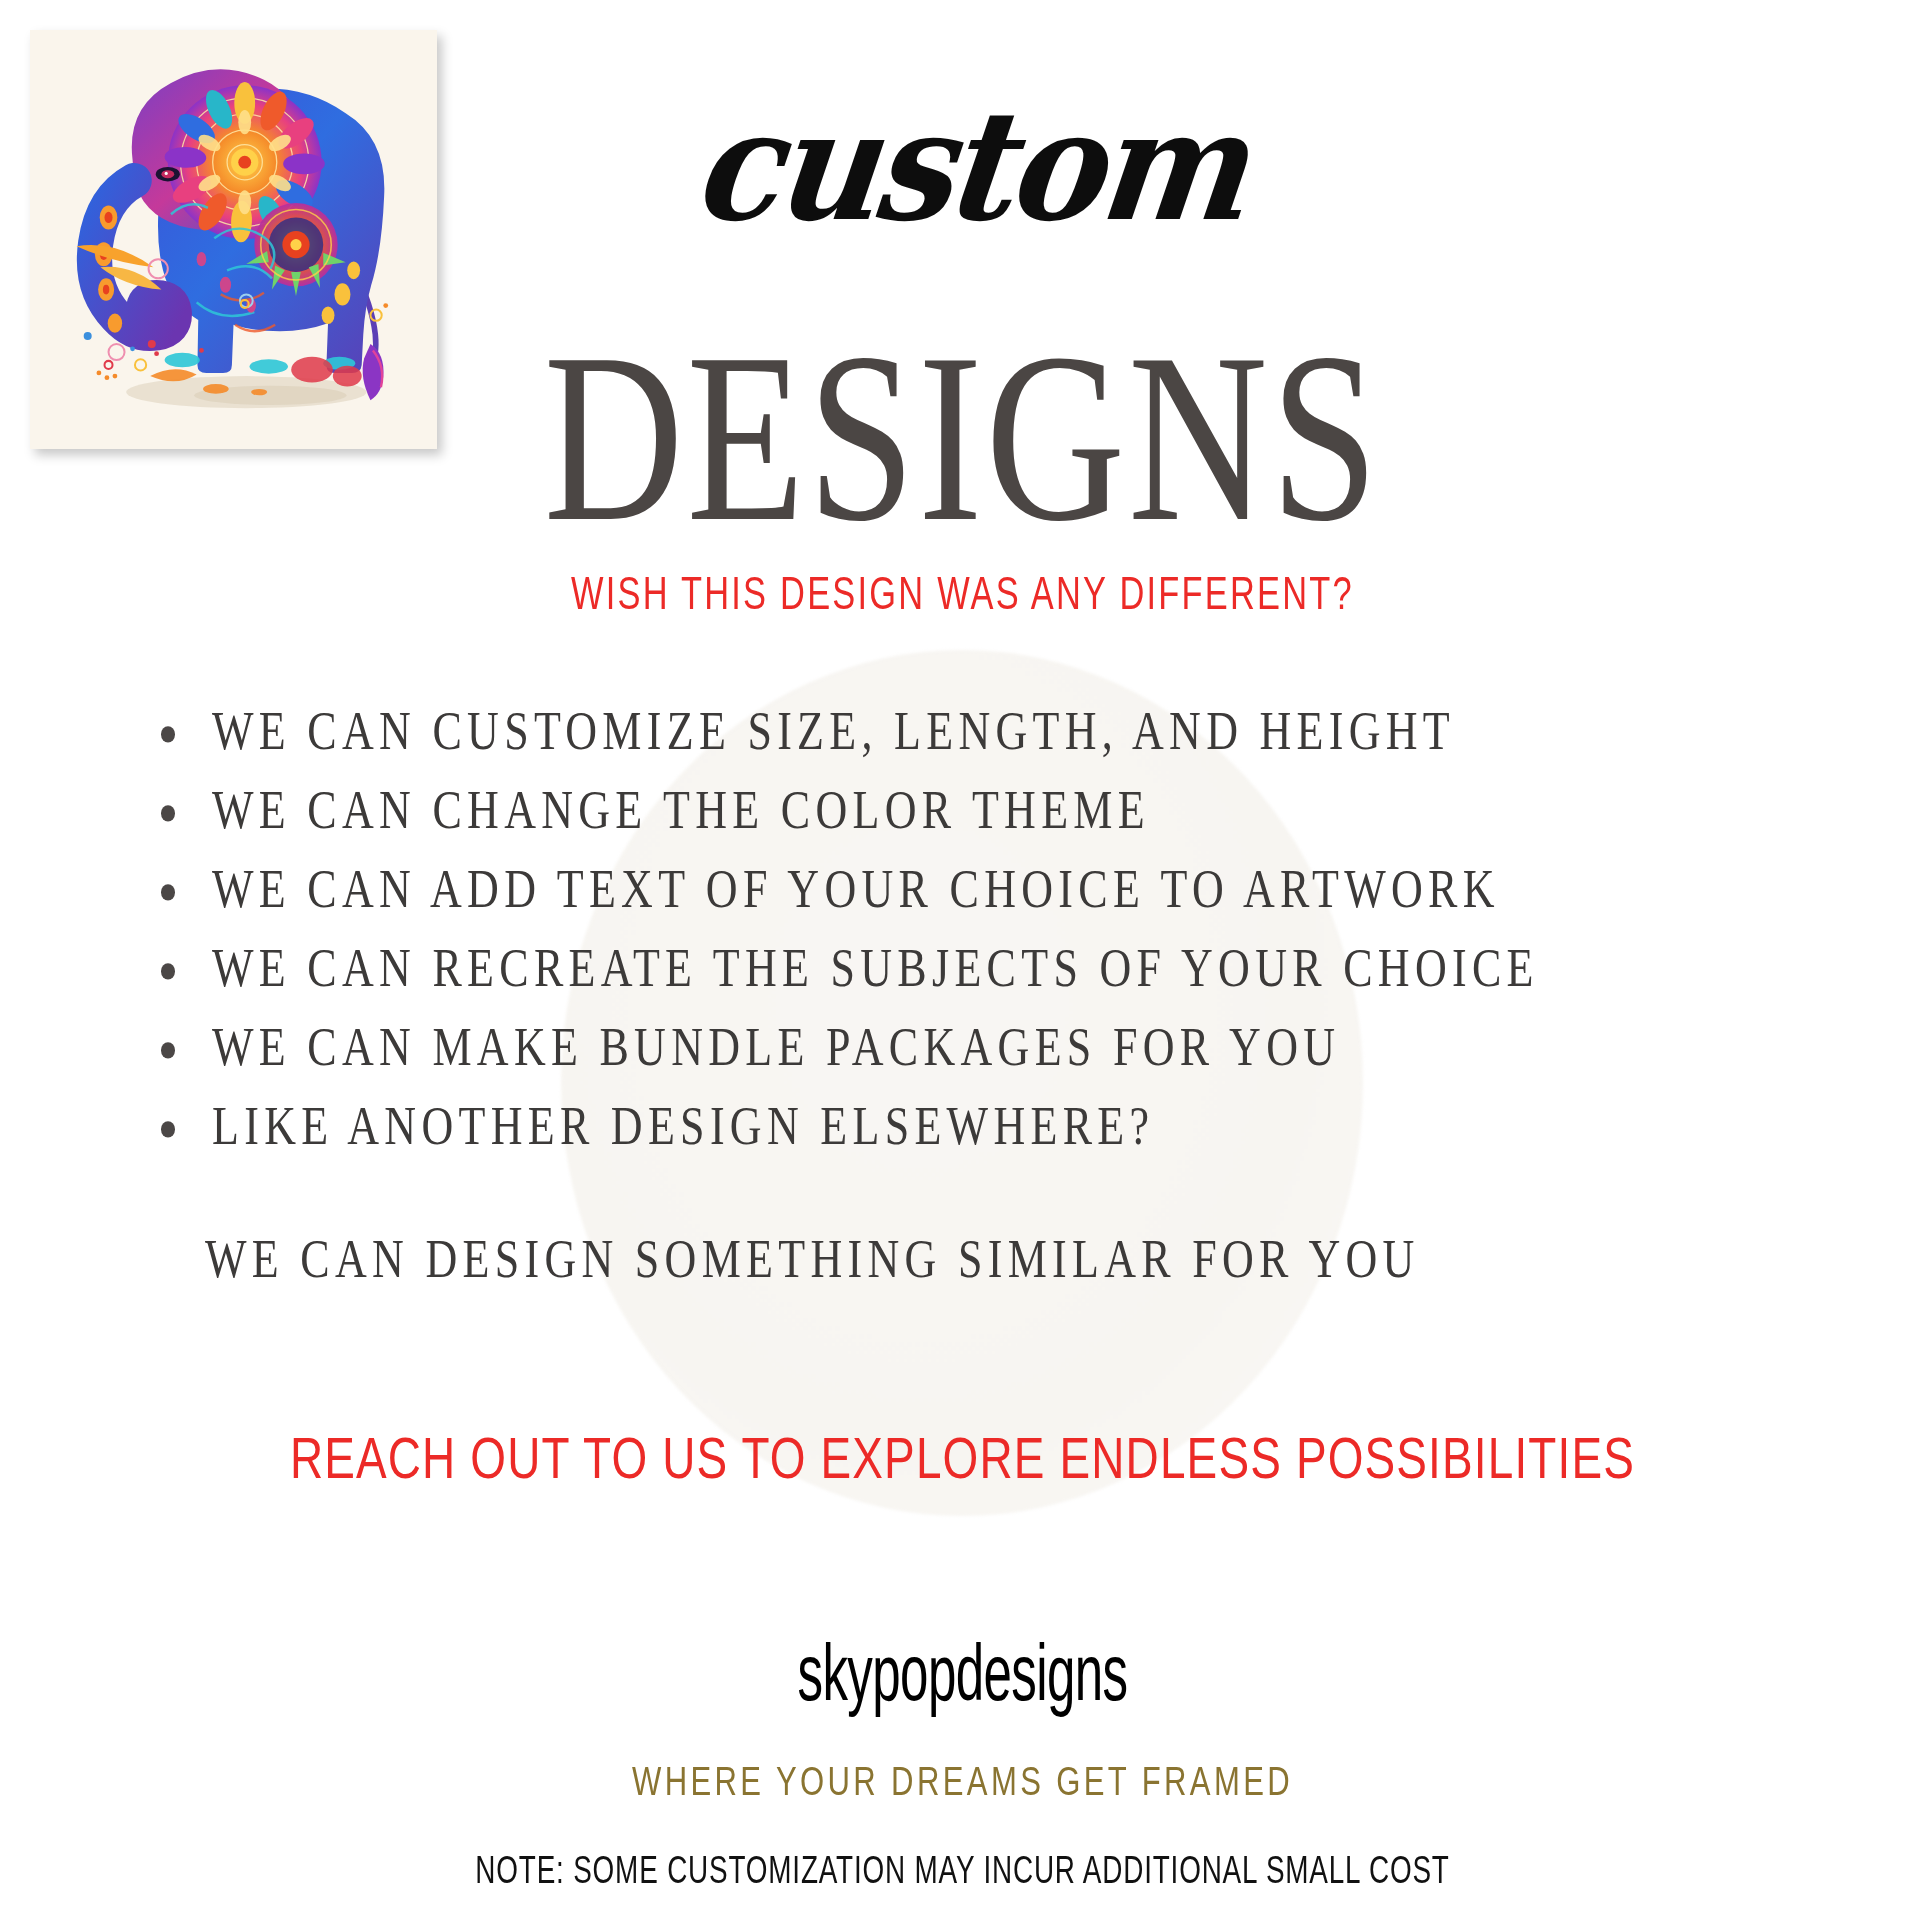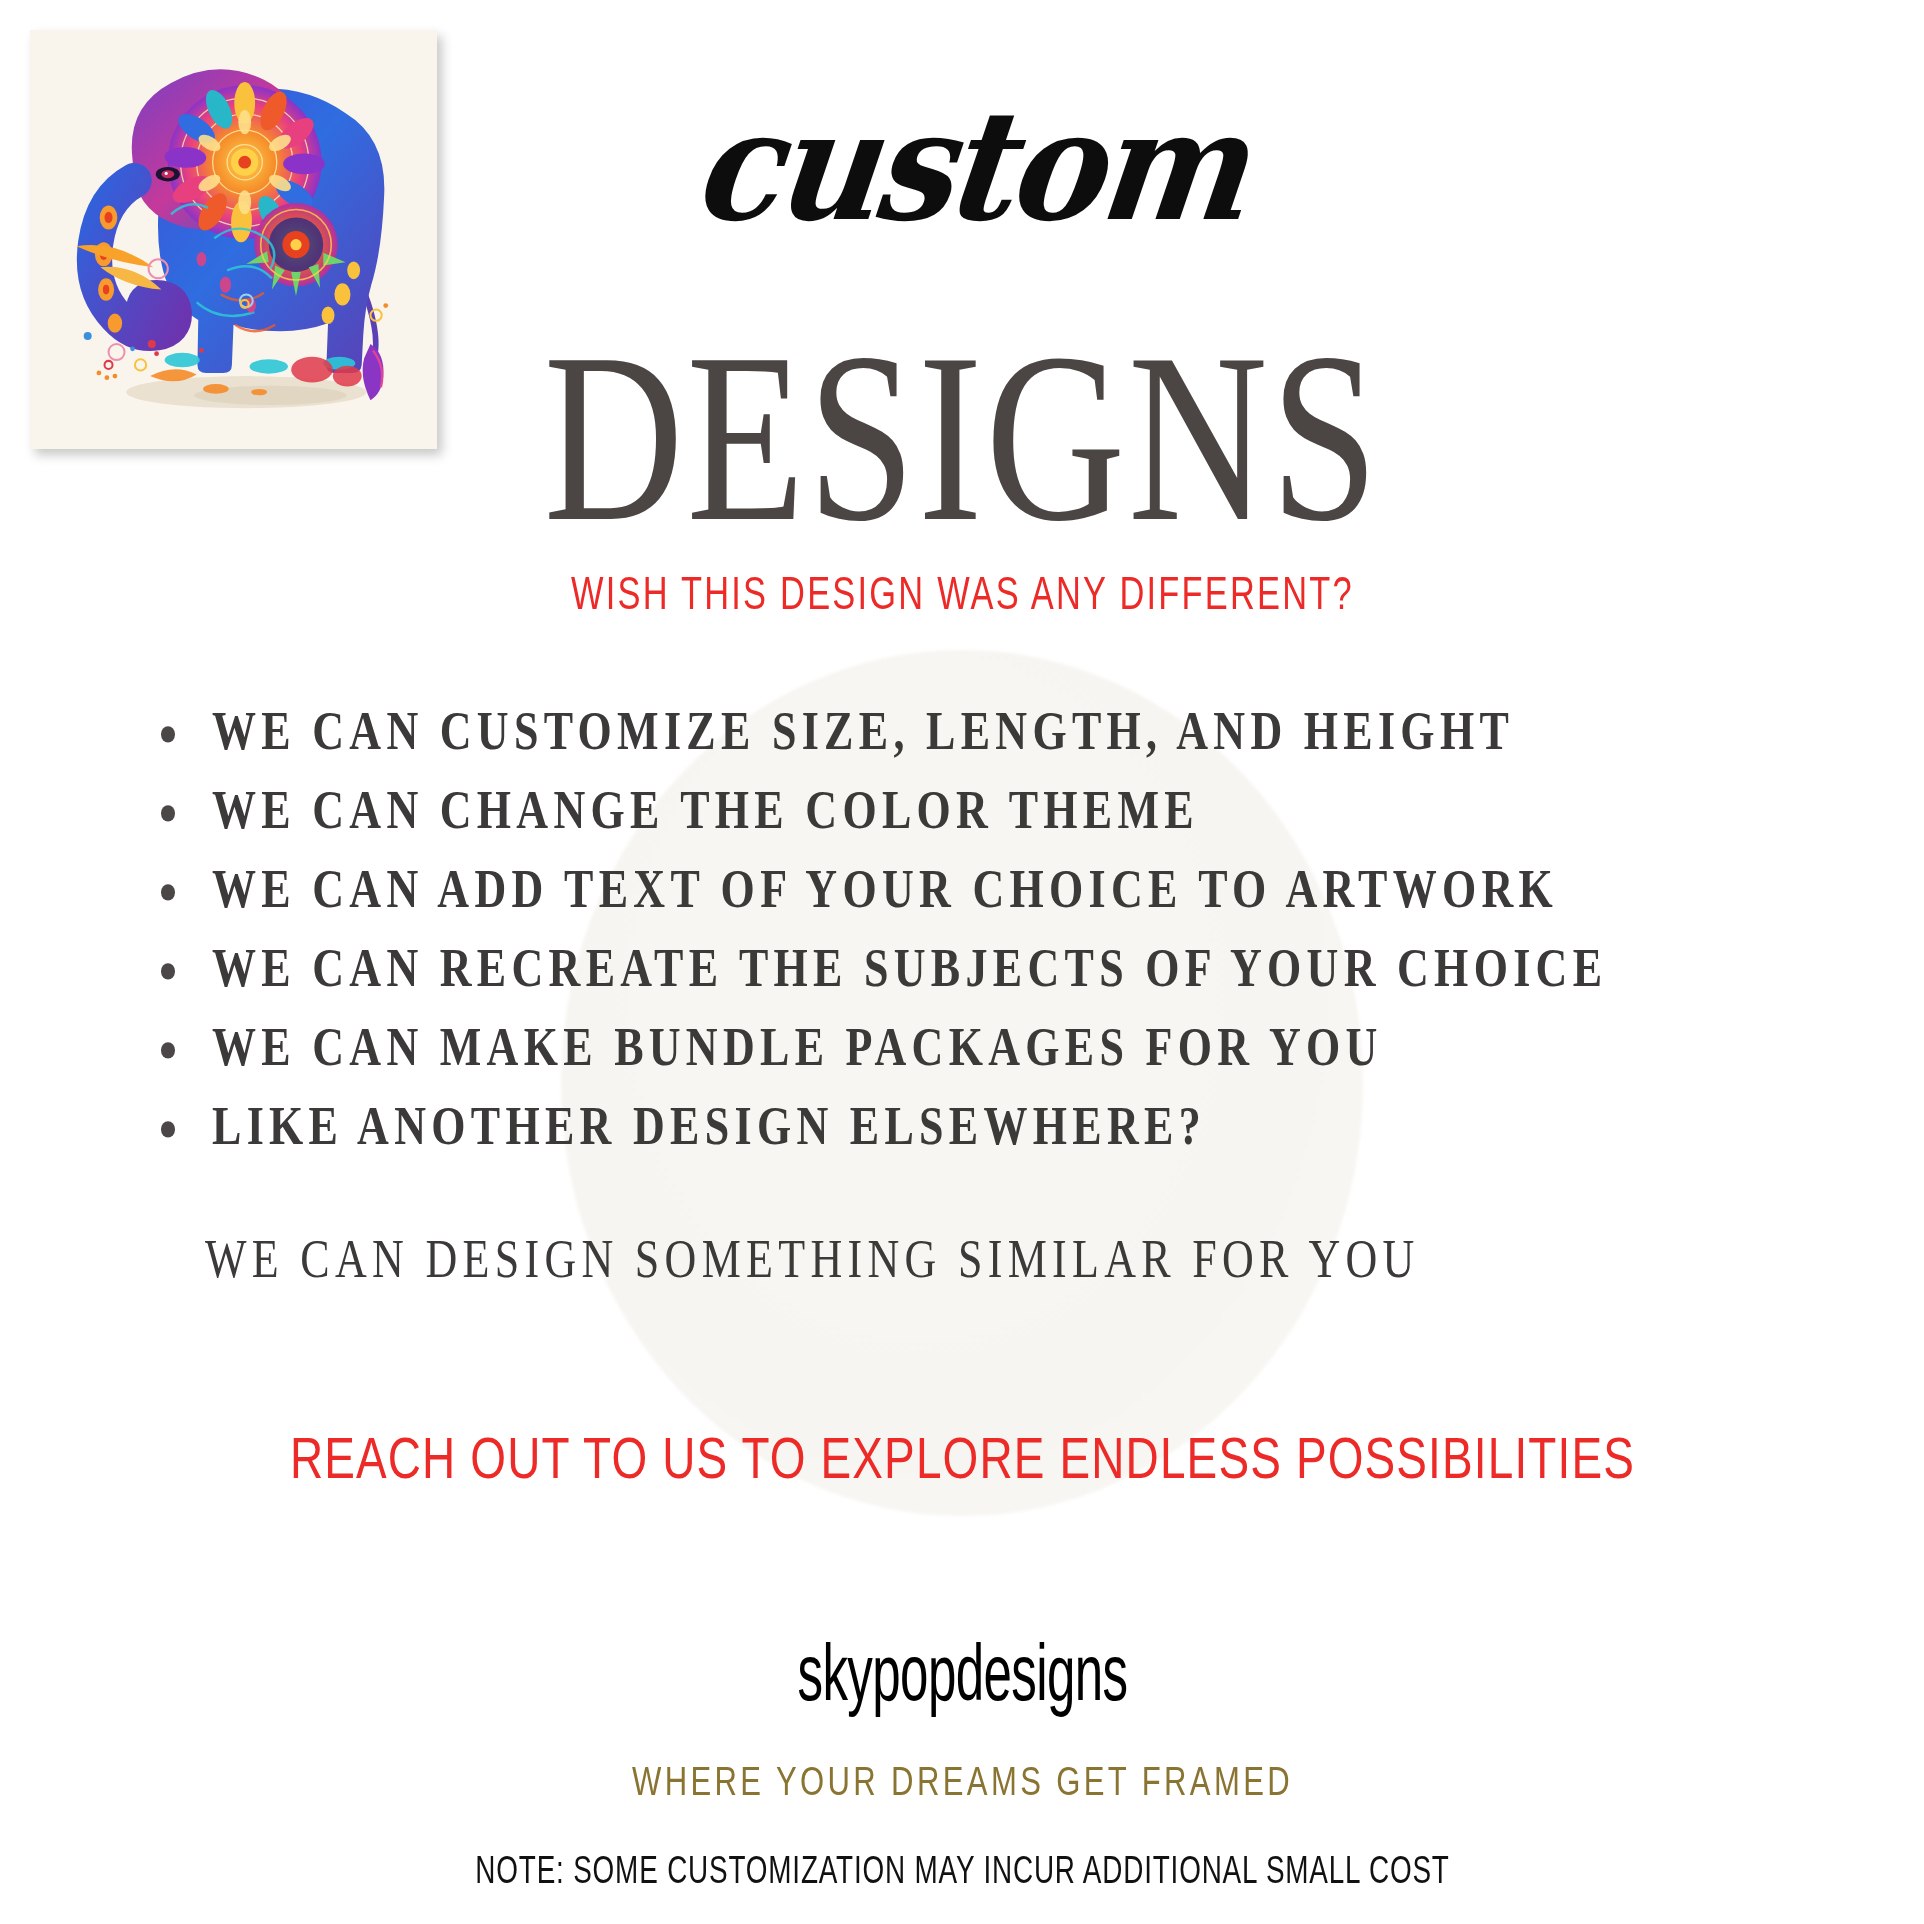--- a/index.html
+++ b/index.html
@@ -102,21 +102,20 @@
   
   #feature-list {
     position: absolute;
     left: 156px;
     top: 710px;
     width: 1708px;
     z-index: 3;
     list-style: none;
     margin: 0;
     padding: 0;
-    font-weight: bold;
   }
   #feature-list li {
     position: relative;
     padding-left: 56px;
     margin-bottom: 29px;
     font-family: "Liberation Serif", serif;
     font-size: 44px;
     line-height: 1.0;
     color: #3c3a39;
     letter-spacing: 5.3px;

